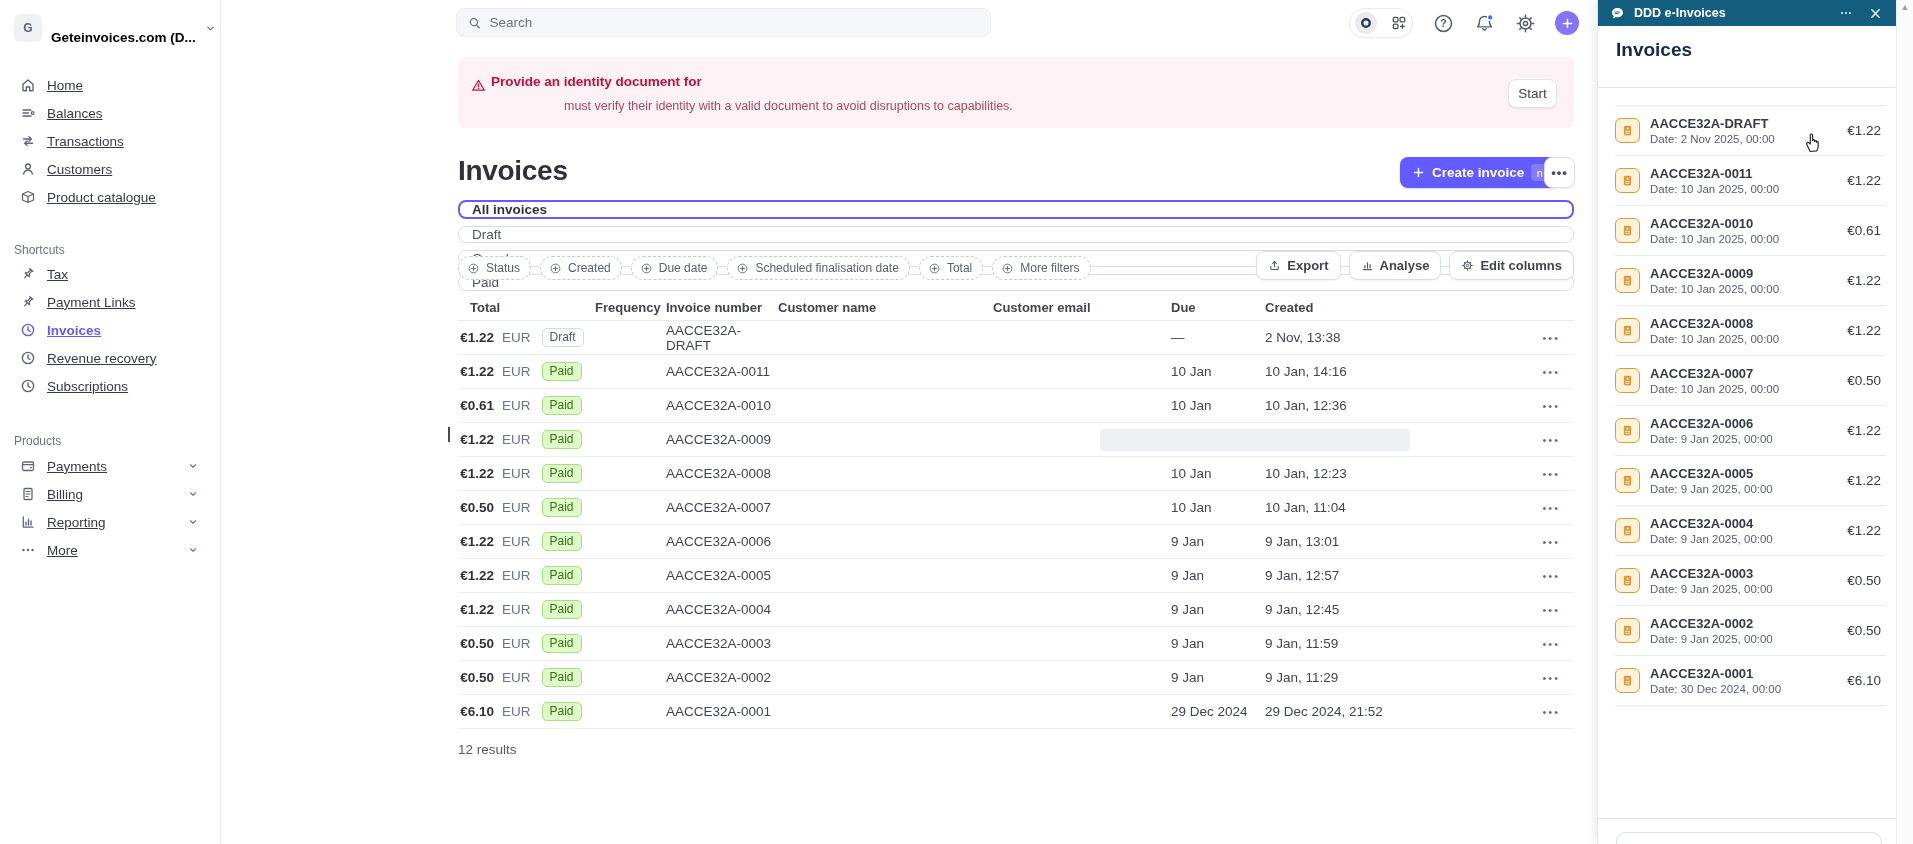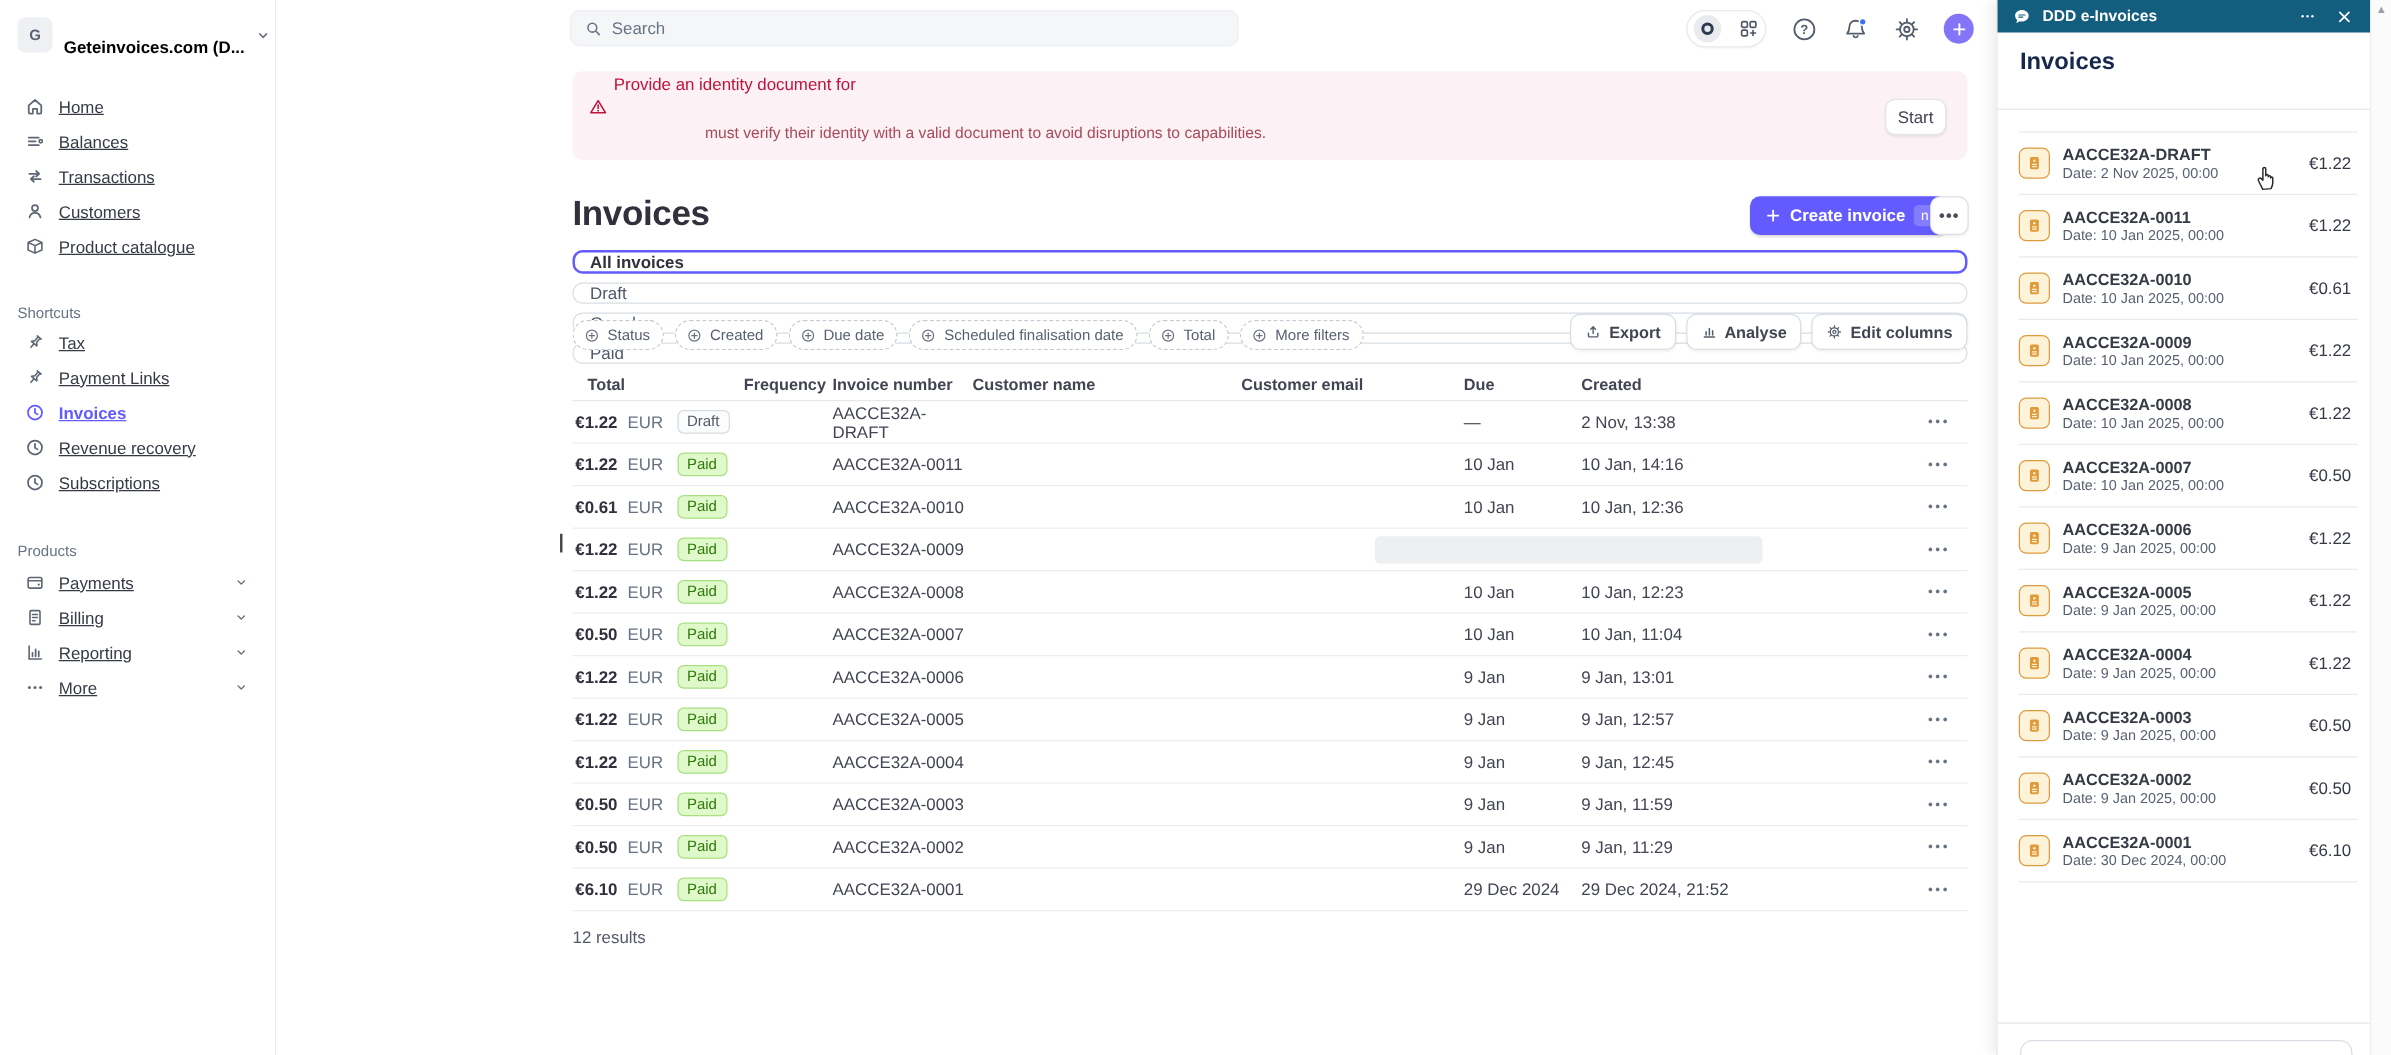--- a/index.html
+++ b/index.html
@@ -35,21 +35,21 @@
   .search input::placeholder { color:#687385; }
 
   .top-icons { position:absolute; top:0; left:1128px; height:46px; display:flex; align-items:center; gap:19px; }
   .mode-pill { width:64px; height:30px; border:1px solid #e8eaed; border-radius:15px; background:#fff; box-shadow:0 1px 2px rgba(0,0,0,.04); display:flex; align-items:center; justify-content:space-between; padding:0 5px; cursor:pointer; }
   .mode-circle { width:22px; height:22px; border-radius:50%; background:#e9ebee; display:flex; align-items:center; justify-content:center; }
   .icon-btn { width:22px; height:22px; display:flex; align-items:center; justify-content:center; color:#545d6b; cursor:pointer; position:relative; }
   .plus-btn { width:24px; height:24px; border-radius:50%; background:#8474f8; color:#fff; display:flex; align-items:center; justify-content:center; cursor:pointer; }
 
   .banner { position:absolute; left:237px; top:57px; width:1116px; height:71px; background:#fcf1f4; border-radius:8px; }
   .banner-warn { position:absolute; left:13px; top:21px; color:#c0123c; }
-  .banner-title { position:absolute; left:33px; top:3px; font-size:13.5px; font-weight:normal; color:#c0123c; }
+  .banner-title { position:absolute; left:33px; top:17px; font-size:13.5px; font-weight:bold; color:#c0123c; }
   .banner-body { position:absolute; left:106px; top:42px; font-size:12.5px; color:#a84a5c; }
   .start-btn { position:absolute; left:1050px; top:22px; width:49px; height:29px; background:#fff; border:1px solid #e3e5e8; border-radius:8px; box-shadow:0 1px 2px rgba(0,0,0,.07); font-size:13.5px; color:#414552; display:flex; align-items:center; justify-content:center; cursor:pointer; }
 
   .page-title { position:absolute; left:237px; top:155px; font-size:28px; font-weight:bold; color:#30313d; letter-spacing:-.3px; }
   .create-btn { position:absolute; left:1179px; top:157px; height:31px; padding:0 10px 0 12px; border-radius:8px; background:#635bff; color:#fff; font-size:13.5px; font-weight:bold; display:flex; align-items:center; gap:7px; cursor:pointer; box-shadow:0 1px 2px rgba(0,0,0,.15); }
   .kbd-badge { width:17px; height:17px; border-radius:4px; background:#837cfb; color:#fff; font-size:11px; display:flex; align-items:center; justify-content:center; font-weight:normal; }
   .more-btn { position:absolute; left:1323px; top:157px; width:31px; height:31px; background:#fff; border:1px solid #dbdfe4; border-radius:8px; box-shadow:0 1px 2px rgba(0,0,0,.06); color:#474e5a; display:flex; align-items:center; justify-content:center; font-size:13px; letter-spacing:1px; cursor:pointer; font-weight:bold; }
 
   .tabs { position:absolute; left:237px; top:200px; width:1116px; display:flex; gap:7px;flex-direction:column; }
   .tab { flex:1; height:40px; background:#fff; border:1px solid #d8dee4; border-radius:8px; display:flex; align-items:center; padding:0 13px; font-size:13.5px; color:#4f566b; cursor:pointer; }

